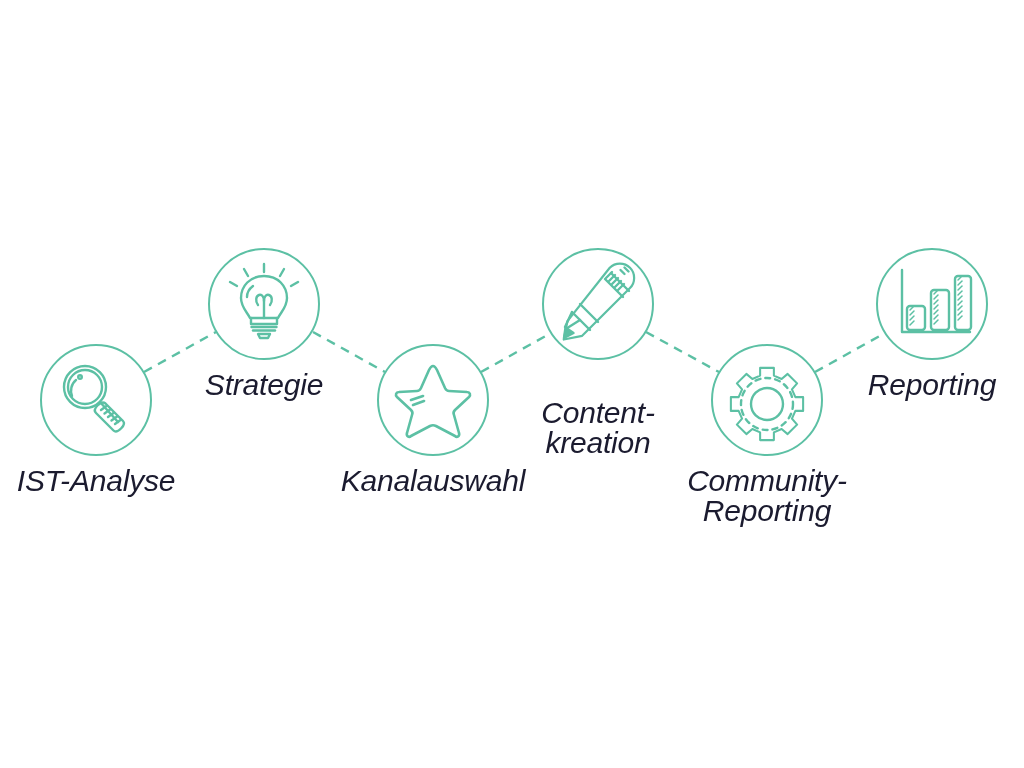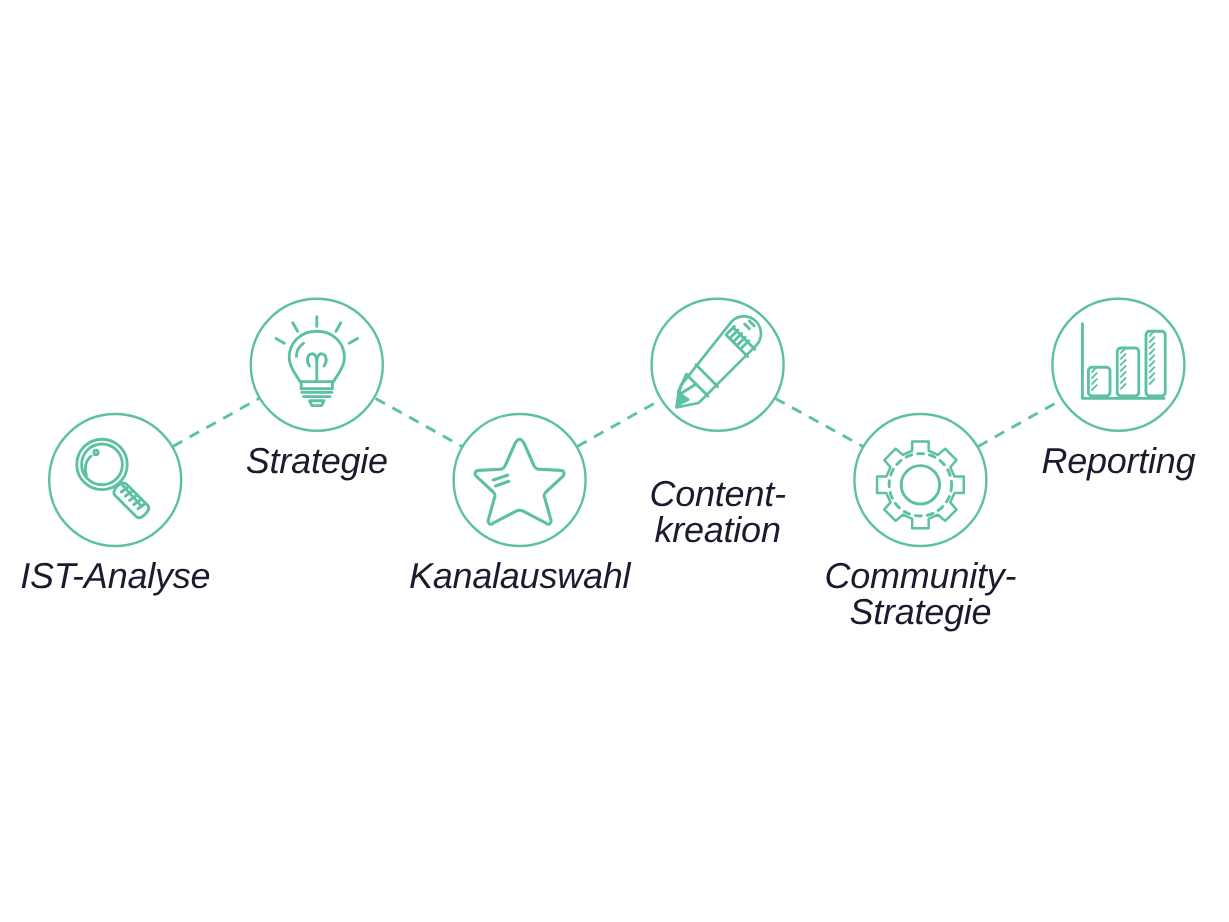--- a/index.html
+++ b/index.html
@@ -171,21 +171,21 @@
     <svg class="step-icon" viewBox="0 0 112 112" xmlns="http://www.w3.org/2000/svg">
       <g fill="none" stroke="#5cc0a4" stroke-width="2.4" stroke-linecap="round" stroke-linejoin="round">
         <path d="M48 18 L64 18 L64 27 L73 31 L80 25 L91 36 L85 43 L89 52 L98 52 L98 68 L89 68 L85 77 L91 84 L80 95 L73 89 L64 93 L64 102 L48 102 L48 93 L39 89 L32 95 L21 84 L27 77 L23 68 L14 68 L14 52 L23 52 L27 43 L21 36 L32 25 L39 31 L48 27 Z" transform="translate(56,60) scale(0.86) translate(-56,-60)"></path>
         <circle cx="56" cy="60" r="16"></circle>
         <g stroke-dasharray="5 5">
           <circle cx="56" cy="60" r="26"></circle>
         </g>
       </g>
     </svg>
     <div class="step-label label-below">Community-
-Strategie</div>
+Reporting</div>
   </div>
 
   <div class="step-node" style="left:932px; top:304px;">
     <div class="step-circle"></div>
     <svg class="step-icon" viewBox="0 0 112 112" xmlns="http://www.w3.org/2000/svg">
       <g fill="none" stroke="#5cc0a4" stroke-width="2.4" stroke-linecap="round" stroke-linejoin="round">
         <path d="M26 22 L26 84 L94 84"></path>
         <rect x="31" y="58" width="18" height="24" rx="3"></rect>
         <rect x="55" y="42" width="18" height="40" rx="3"></rect>
         <rect x="79" y="28" width="16" height="54" rx="3"></rect>

